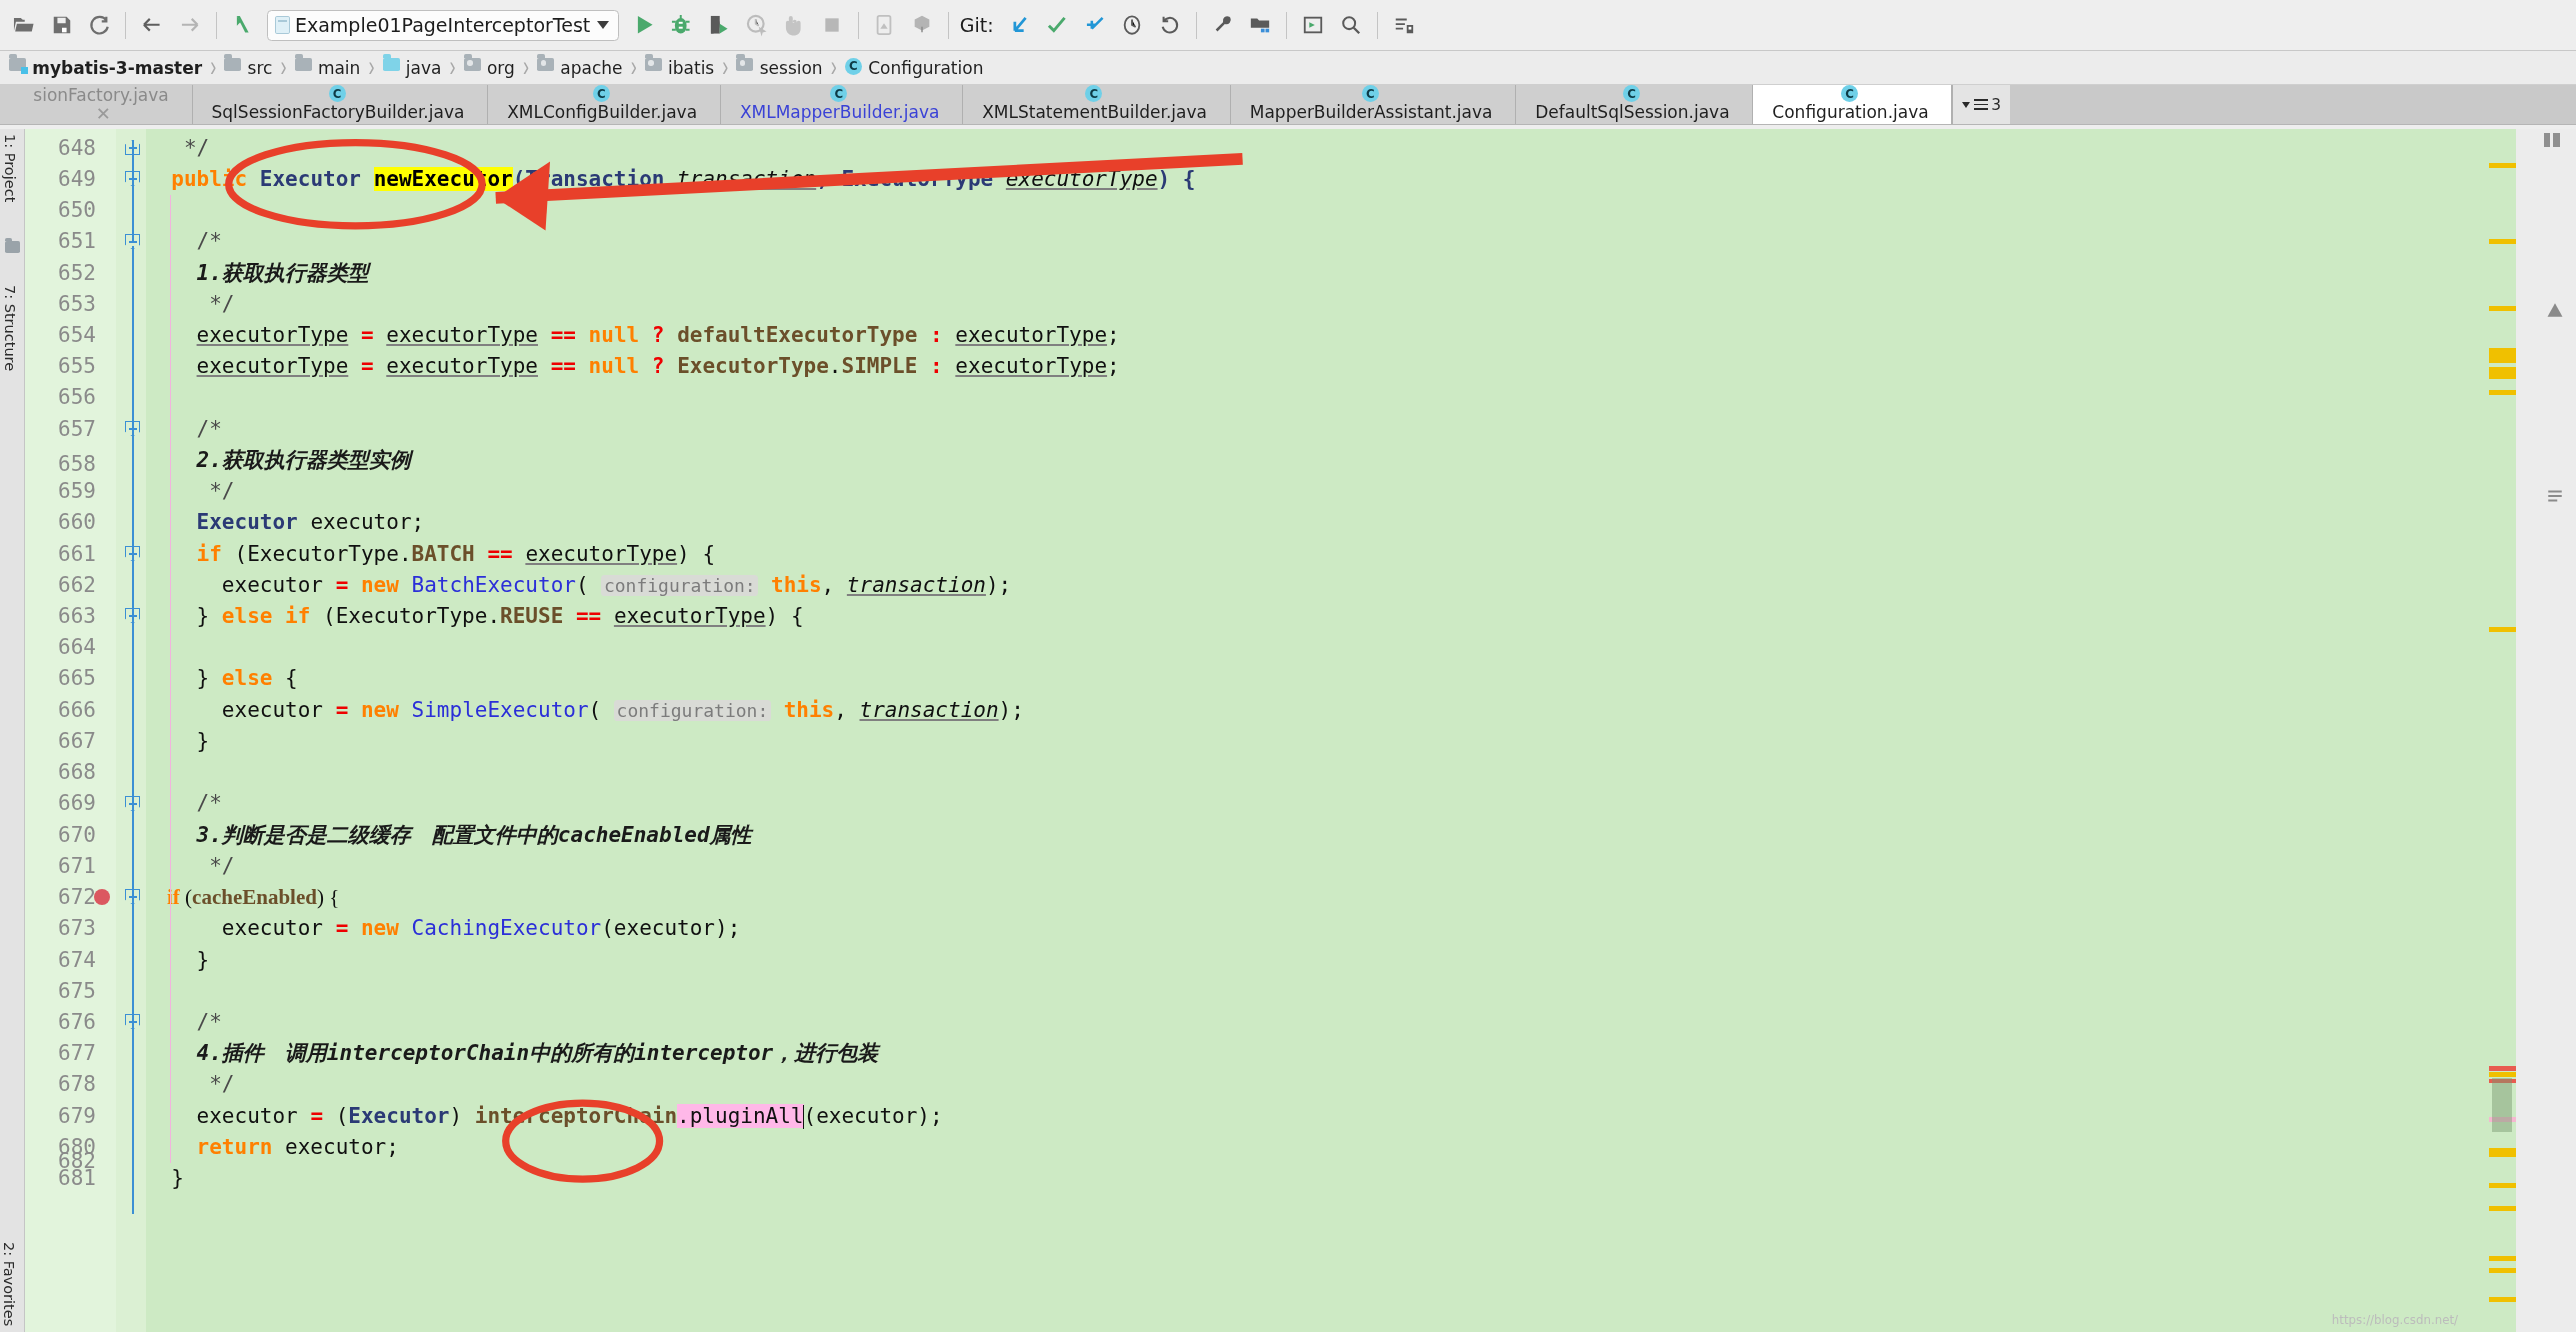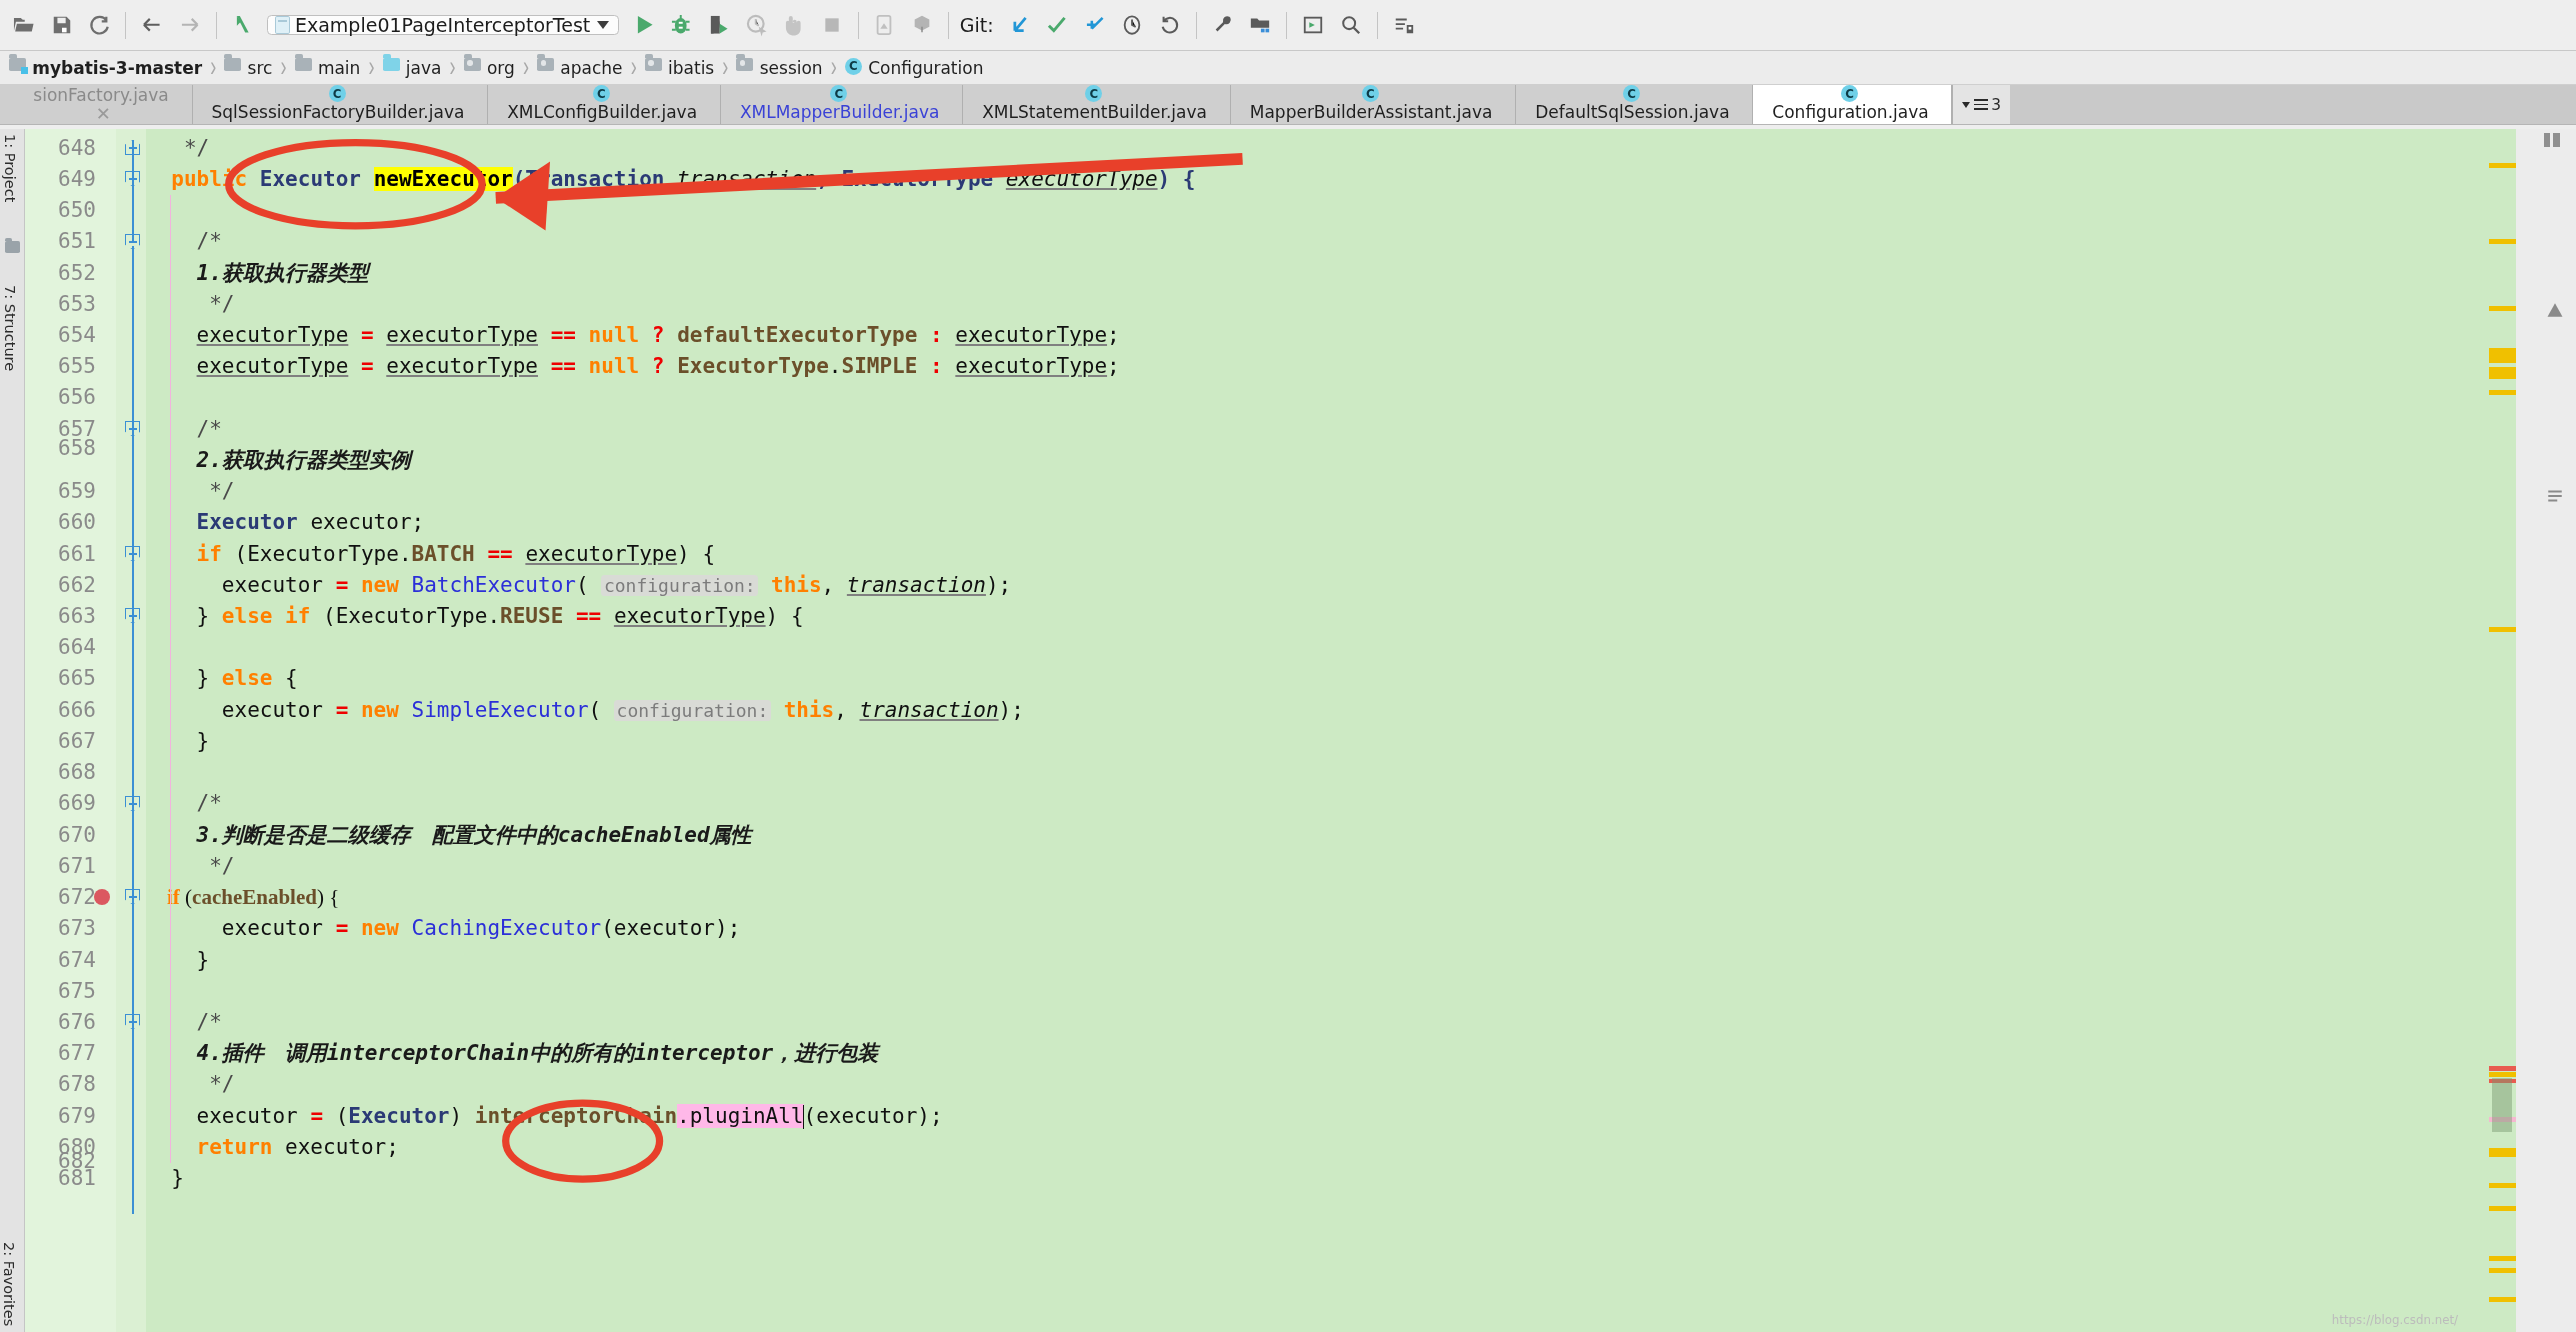--- a/index.html
+++ b/index.html
@@ -26,21 +26,21 @@
     margin: 0 1.8px;
     color: #6e6e6e;
     font-size: 20px;
     line-height: 1;
   }
   .tb-sep {
     width: 0.9px; height: 27px; background: #c4c4c4; margin: 0 7.2px;
   }
   #run-config {
     display: flex; align-items: center;
-    height: 20px;
+    height: 31px;
     background: #fcfcfc;
     border: 0.9px solid #bfbfbf;
     border-radius: 4.5px;
     padding: 0 9px 0 7.2px;
     margin: 0 5.4px;
     white-space: nowrap;
   }
   #run-config .rc-label {
     font-size: 19px; color: #1c1c1c; margin: 0 7.2px 0 5.4px;
     font-family: "DejaVu Sans", sans-serif;
@@ -593,21 +593,21 @@
       <div class="lineno" style="top: 3.6px;">648</div>
       <div class="lineno" style="top: 35px;">649</div>
       <div class="lineno" style="top: 66px;">650</div>
       <div class="lineno" style="top: 97px;">651</div>
       <div class="lineno" style="top: 129px;">652</div>
       <div class="lineno" style="top: 160px;">653</div>
       <div class="lineno" style="top: 191px;">654</div>
       <div class="lineno" style="top: 222px;">655</div>
       <div class="lineno" style="top: 253px;">656</div>
       <div class="lineno" style="top: 285px;">657</div>
-      <div class="lineno" style="top: 304px;">658</div>
+      <div class="lineno" style="top: 320px;">658</div>
       <div class="lineno" style="top: 347px;">659</div>
       <div class="lineno" style="top: 378px;">660</div>
       <div class="lineno" style="top: 410px;">661</div>
       <div class="lineno" style="top: 441px;">662</div>
       <div class="lineno" style="top: 472px;">663</div>
       <div class="lineno" style="top: 503px;">664</div>
       <div class="lineno" style="top: 534px;">665</div>
       <div class="lineno" style="top: 566px;">666</div>
       <div class="lineno" style="top: 597px;">667</div>
       <div class="lineno" style="top: 628px;">668</div>

